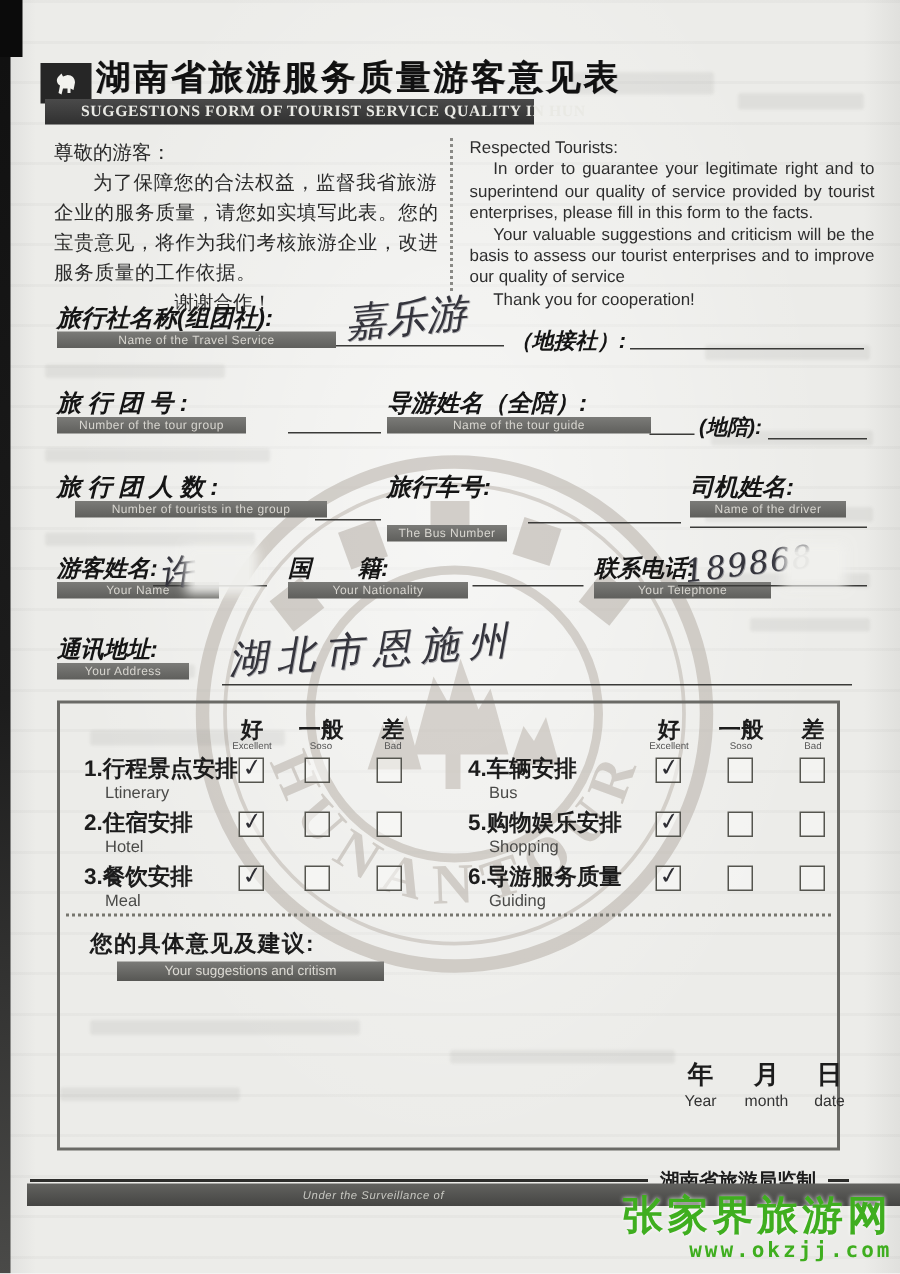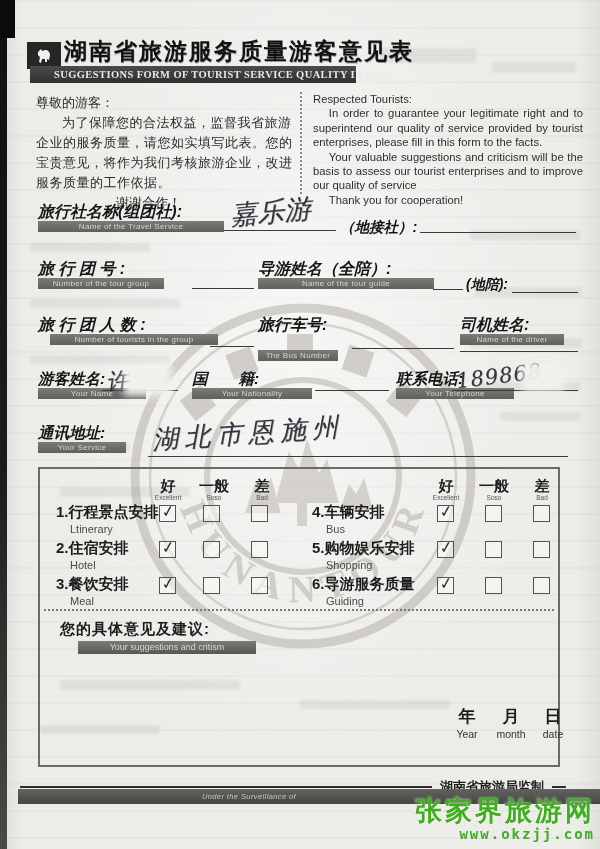--- a/index.html
+++ b/index.html
@@ -176,21 +176,21 @@
   <div class="abs flabel" style="left:192px;top:369px;font-size:15.5px">国　　籍:</div>
   <div class="abs subbar" style="left:192px;top:388px;width:120px">Your Nationality</div>
   <div class="abs blank" style="left:315px;top:370px;width:74px;height:21px"></div>
   <div class="abs flabel" style="left:396px;top:369px;font-size:15.5px">联系电话:</div>
   <div class="abs subbar" style="left:396px;top:388px;width:118px">Your Telephone</div>
   <div class="abs hand" style="left:456px;top:364px;font-size:21px;transform:rotate(-7deg);letter-spacing:1px">189868</div>
   <div class="abs censor" style="left:528px;top:368px;width:30px;height:18px"></div>
   <div class="abs blank" style="left:452px;top:370px;width:126px;height:21px"></div>
 
   <div class="abs flabel" style="left:38px;top:423px;font-size:15.5px">通讯地址:</div>
-  <div class="abs subbar" style="left:38px;top:442px;width:88px">Your Service</div>
+  <div class="abs subbar" style="left:38px;top:442px;width:88px">Your Address</div>
   <div class="abs hand" style="left:152px;top:416px;font-size:26px;transform:rotate(-4deg);letter-spacing:6px">湖北市恩施州</div>
   <div class="abs blank" style="left:148px;top:436px;width:420px;height:21px"></div>
 
   <div class="abs rate-box">
 
     <div class="rb" style="left:110px;top:8px">
         <div class="hdr-zh">好</div>
         <div class="hdr-en">Excellent</div>
       </div>
     <div class="rb" style="left:156px;top:8px">

